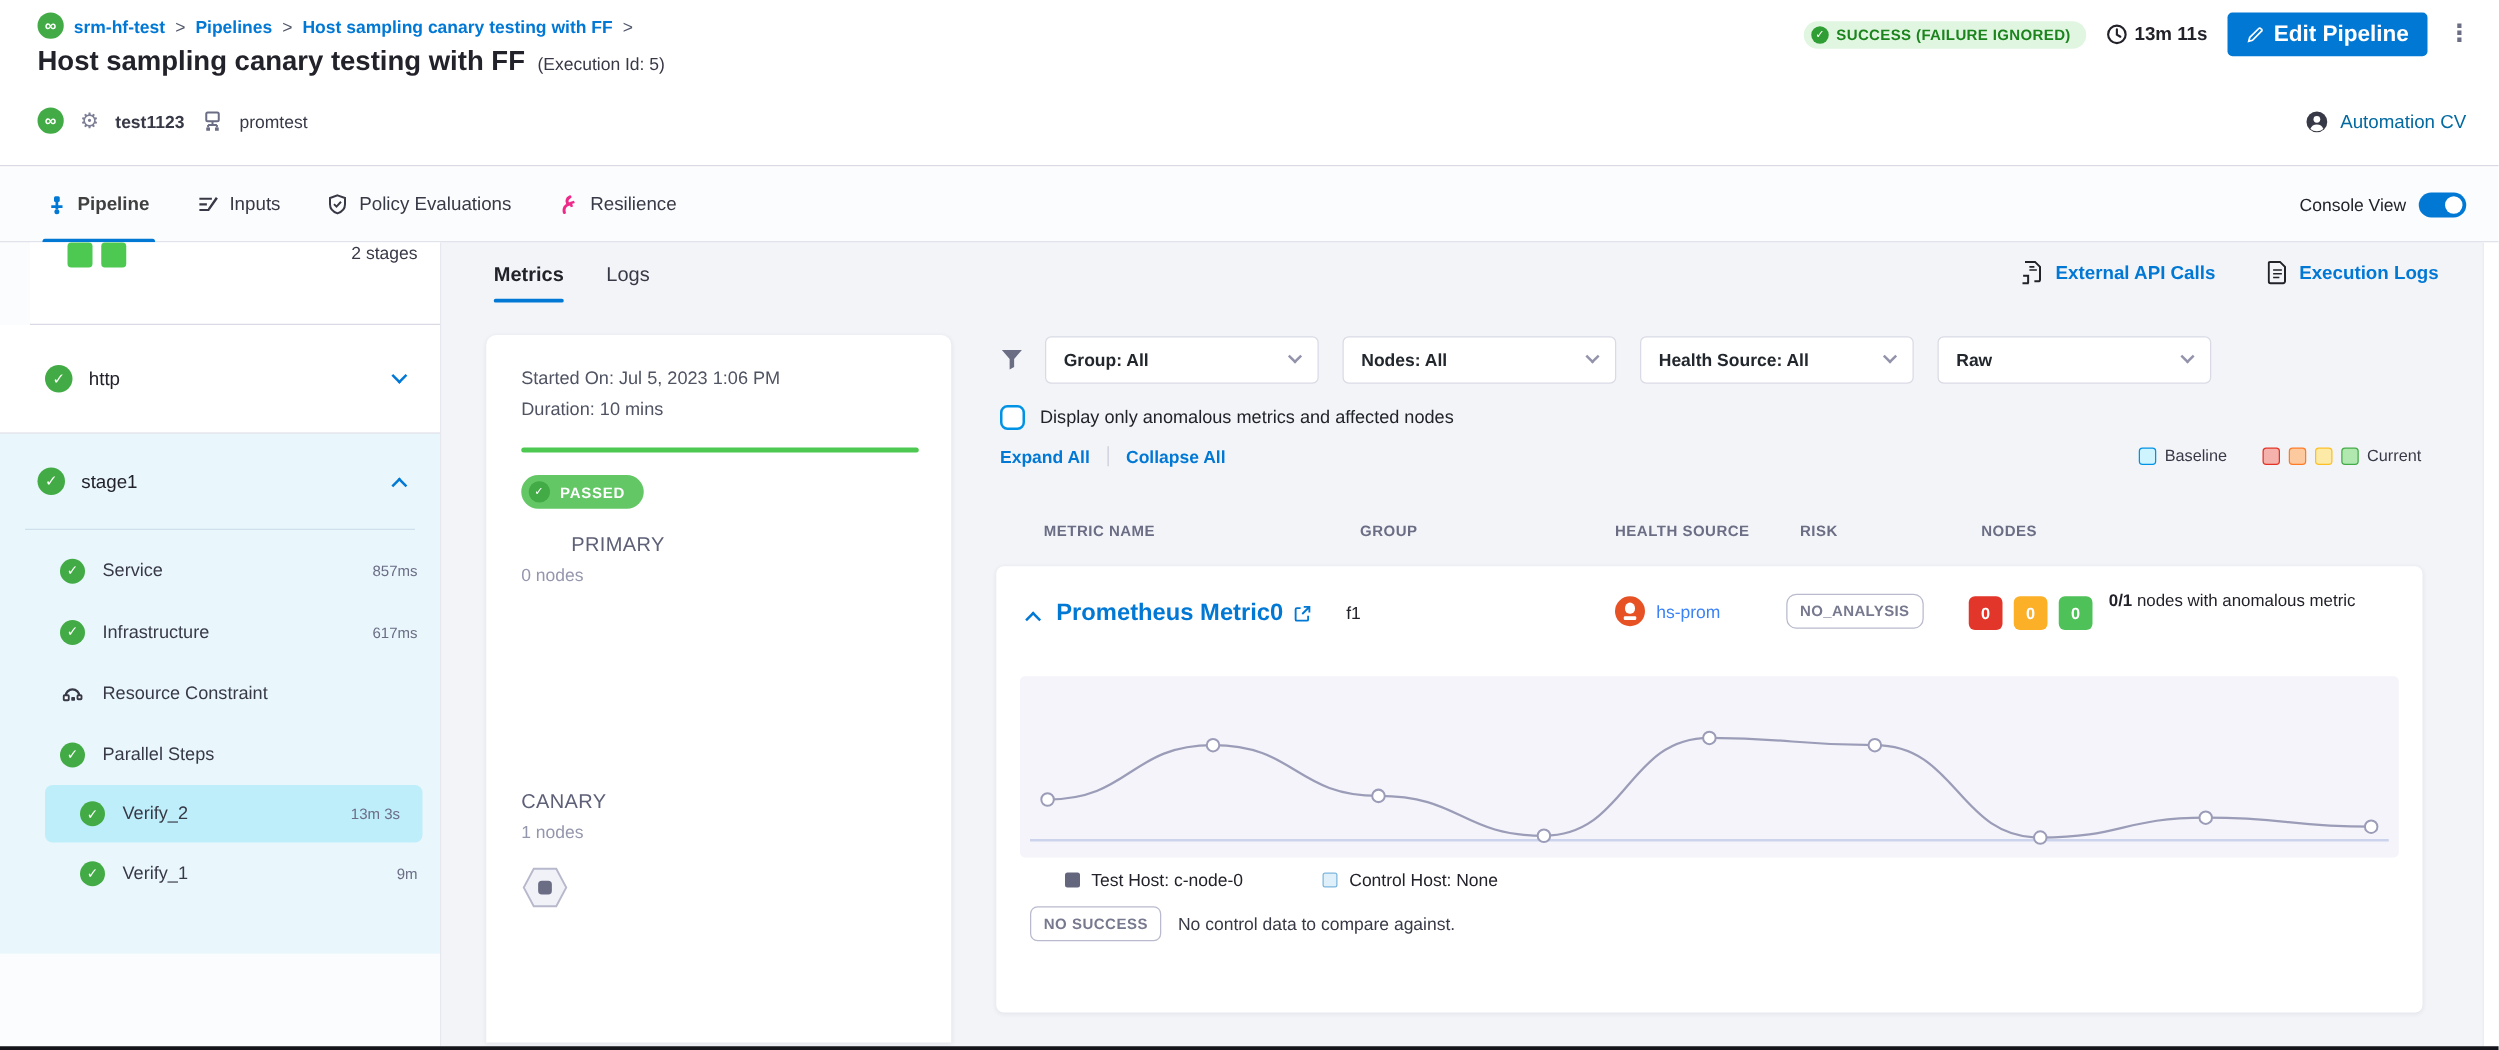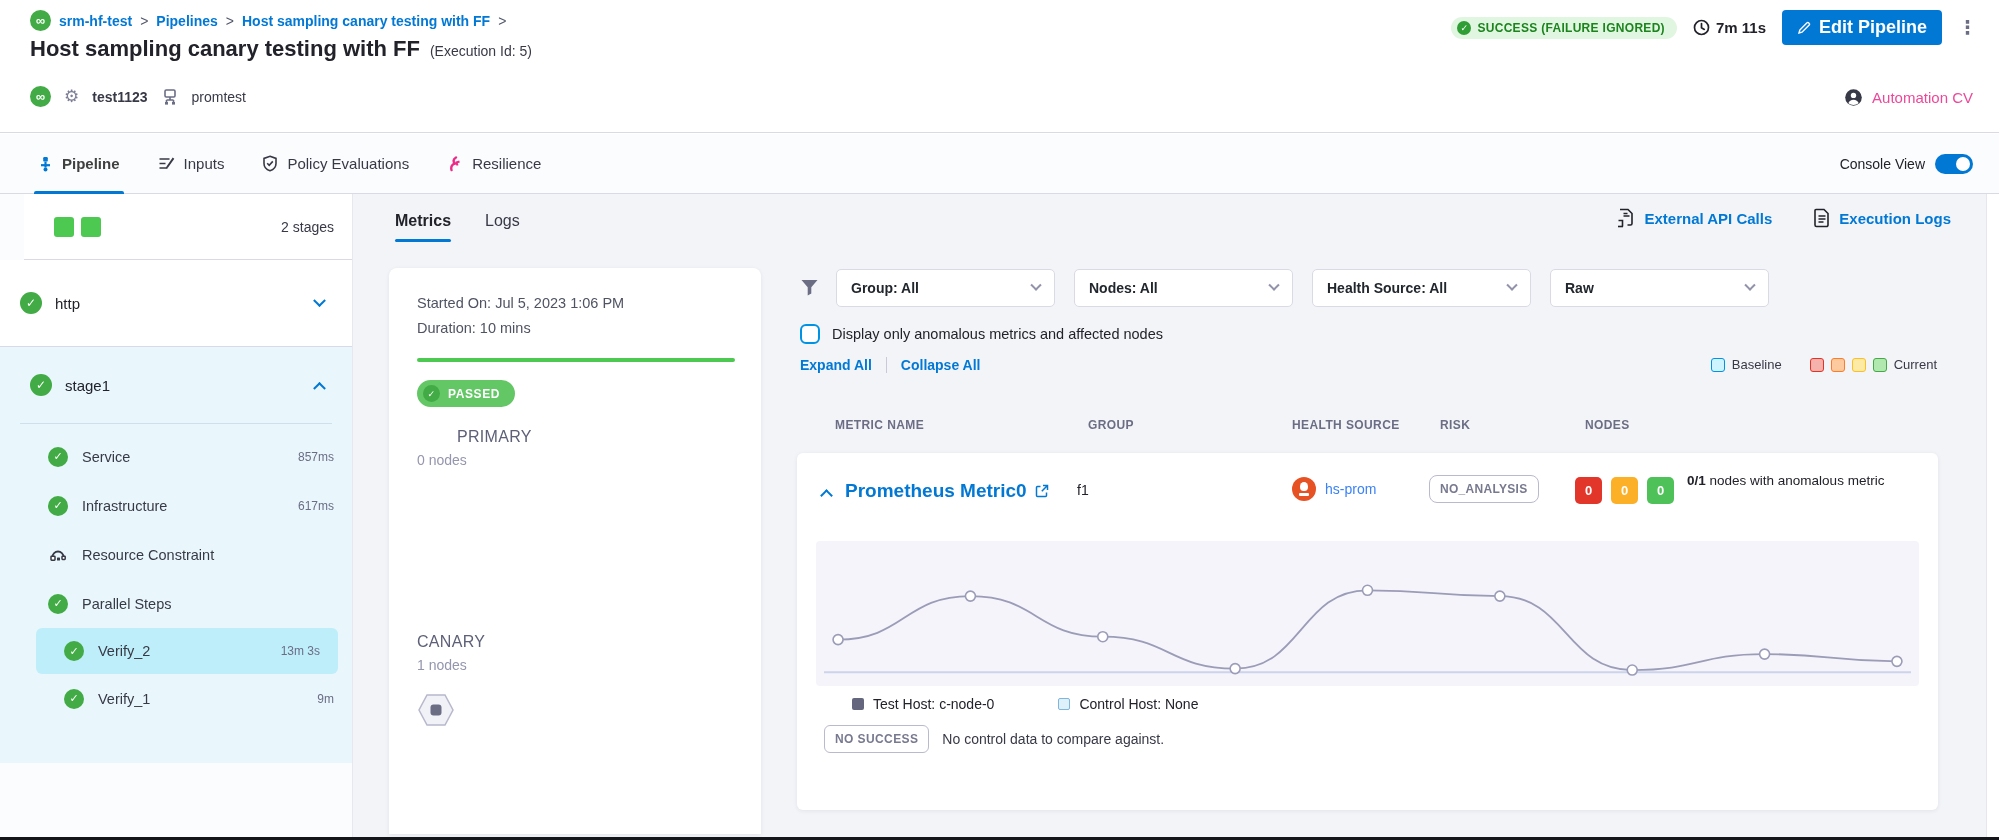--- a/index.html
+++ b/index.html
@@ -20,43 +20,43 @@
   .meta-row { position:absolute; left:30px; top:86px; display:flex; align-items:center; gap:13px; font-size:14px; color:#383946; }
   .gear { font-size:17px; color:#7d7f96; }
   .meta-name { font-weight:600; }
   .header-right { position:absolute; right:22px; top:10px; display:flex; align-items:center; gap:16px; }
   .status-badge { display:flex; align-items:center; gap:6px; background:#e1f6e1; border-radius:12px; padding:4px 12px 4px 6px; font-size:12px; font-weight:700; color:#1b841d; letter-spacing:.3px; }
   .mini-check { width:14px; height:14px; border-radius:50%; background:#2f9e34; color:#fff; display:flex; align-items:center; justify-content:center; font-size:9px; }
   .mini-check::after { content:"✓"; }
   .elapsed { display:flex; align-items:center; gap:6px; font-size:15px; font-weight:600; color:#22222a; }
   .edit-btn { display:flex; align-items:center; gap:8px; background:#0278d5; color:#fff; border:none; border-radius:4px; padding:7px 15px; font-size:18px; font-weight:600; cursor:pointer; font-family:inherit; }
   .kebab { font-size:19px; color:#6b6d85; font-weight:700; cursor:pointer; line-height:1; }
-  .user-chip { position:absolute; right:26px; top:88px; display:flex; align-items:center; gap:9px; font-size:15px; color:#ec4899; }
+  .user-chip { position:absolute; right:26px; top:88px; display:flex; align-items:center; gap:9px; font-size:15px; color:#0369a1; }
 
   
   .tabbar { position:absolute; left:0; top:134px; width:100%; height:60px; background:#fbfcfd; border-bottom:1px solid #d9dae5; display:flex; align-items:center; }
   .tabs { display:flex; align-items:center; gap:38px; padding-left:38px; height:100%; }
   .tab { position:relative; display:flex; align-items:center; gap:9px; height:100%; font-size:15px; color:#383946; cursor:pointer; }
   .tab.active { color:#404040; font-weight:600; }
   .tab.active::after { content:""; position:absolute; left:-4px; right:-4px; bottom:-1px; height:3px; background:#0278d5; border-radius:2px 2px 0 0; }
   .console-wrap { position:absolute; right:26px; top:0; height:60px; display:flex; align-items:center; gap:10px; font-size:14px; color:#22222a; }
   .toggle { width:38px; height:20px; border-radius:10px; background:#0278d5; position:relative; cursor:pointer; }
   .toggle::after { content:""; position:absolute; right:3px; top:3px; width:14px; height:14px; border-radius:50%; background:#fff; }
 
   
   .content { position:absolute; left:0; top:194px; width:100%; height:643px; background:#f3f4f8; }
   .bottom-edge { position:absolute; left:0; bottom:0; width:100%; height:3px; background:#14151a; }
   .scroll-strip { position:absolute; right:0; top:194px; width:13px; height:643px; background:#fff; border-left:1px solid #e6e6ef; }
 
   
   .sidebar { position:absolute; left:0; top:0; width:353px; height:643px; background:#fbfcfe; border-right:1px solid #e7e7f0; }
-  .stage-summary { height:66px; background:#fff; border-bottom:1px solid #d9dae5; display:flex; align-items:center; padding:0 18px 0 30px;margin-left:24px; }
+  .stage-summary { height:66px; background:#fff; border-bottom:1px solid #d9dae5; display:flex; padding:0 18px 0 30px;margin-left:24px; }
   .sq { width:20px; height:20px; border-radius:3px; background:#4dc952; margin-right:7px; }
   .stages-count { margin-left:auto; font-size:14px; color:#383946; }
-  .pipe-row { height:87px; background:#fff; border-bottom:1px solid #d9dae5; display:flex; align-items:center; padding:0 28px 0 20px; cursor:pointer; }
+  .pipe-row { height:87px; background:#fff; border-bottom:1px solid #d9dae5; display:flex; align-items:center; padding:0 28px 0 36px; cursor:pointer; }
   .pipe-row .label, .stage-row .label { margin-left:13px; font-size:15px; color:#22222a; }
   .chk { width:22px; height:22px; min-width:22px; border-radius:50%; background:#42ab45; color:#fff; display:flex; align-items:center; justify-content:center; font-size:12px; font-weight:700; }
   .chk::after { content:"✓"; }
   .chev { width:9px; height:9px; border-right:2.5px solid #0278d5; border-bottom:2.5px solid #0278d5; margin-left:auto; }
   .chev.down { transform:rotate(45deg) translate(-2px,-2px); }
   .chev.up { transform:rotate(225deg) translate(-2px,-2px); }
   .stage-section { background:#e9f7fd; height:416px; }
   .stage-row { height:76px; display:flex; align-items:center; padding:0 28px 0 30px; cursor:pointer; }
   .stage-divider { border-top:1px solid #cde0ec; margin:0 20px; }
   .step-row { height:49px; display:flex; align-items:center; padding:0 18px 0 48px; cursor:pointer; }
@@ -177,21 +177,21 @@
         <span class="mini-check ic"></span>
         <span>SUCCESS (FAILURE IGNORED)</span>
       </span>
       <span class="elapsed">
         <span class="ic">
           <svg width="17" height="17" viewBox="0 0 17 17" fill="none">
               <circle cx="8.5" cy="8.5" r="7" stroke="#22222a" stroke-width="1.7"></circle>
               <path d="M8.5 4.5V8.7l2.8 1.7" stroke="#22222a" stroke-width="1.7" stroke-linecap="round"></path>
             </svg>
         </span>
-        <span>7m 11s</span>
+        <span>13m 11s</span>
       </span>
       <button class="edit-btn">
         <span class="ic">
           <svg width="14" height="14" viewBox="0 0 14 14" fill="none">
               <path d="M2 12l.8-3L10 1.8a1.1 1.1 0 0 1 1.6 0l.6.6a1.1 1.1 0 0 1 0 1.6L5 11.2 2 12z" stroke="#fff" stroke-width="1.4"></path>
             </svg>
         </span>
         <span>Edit Pipeline</span>
       </button>
       <span class="kebab">⋮</span>

